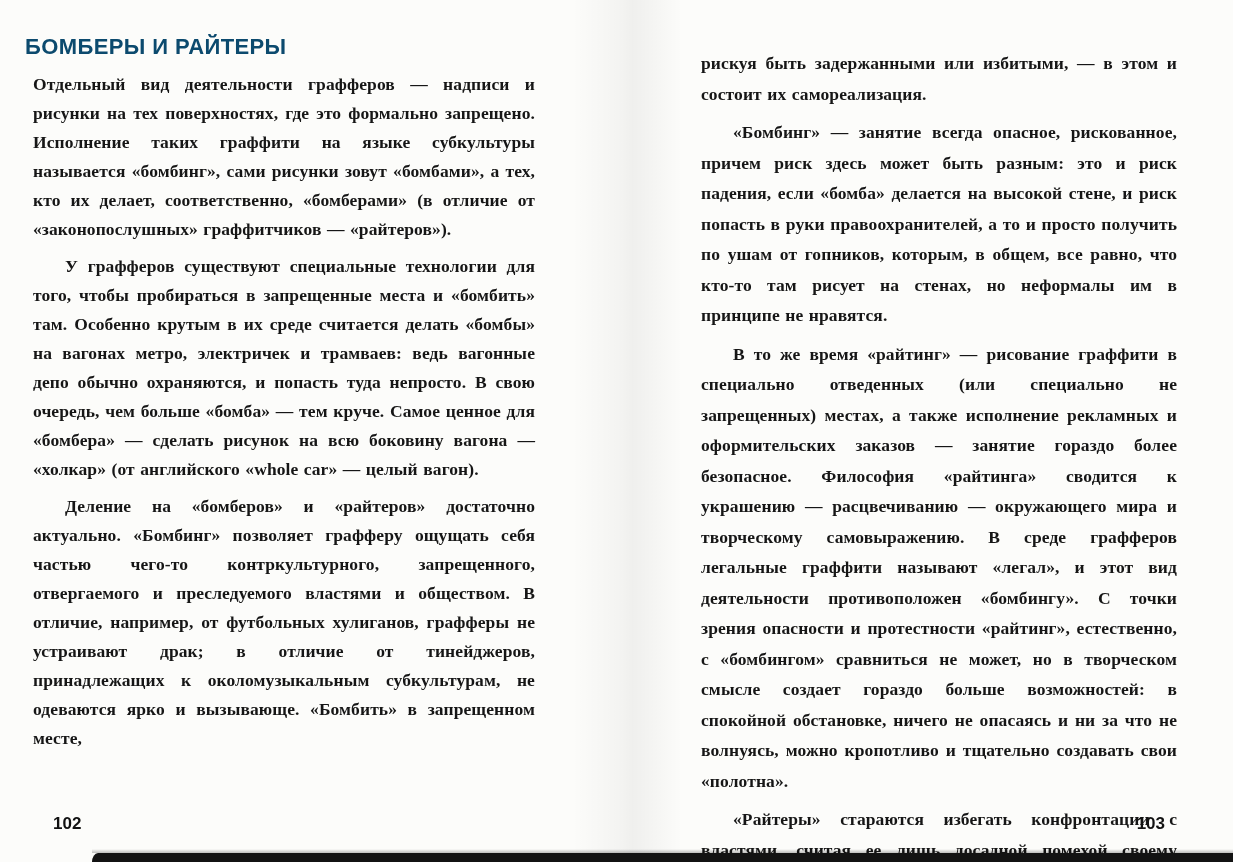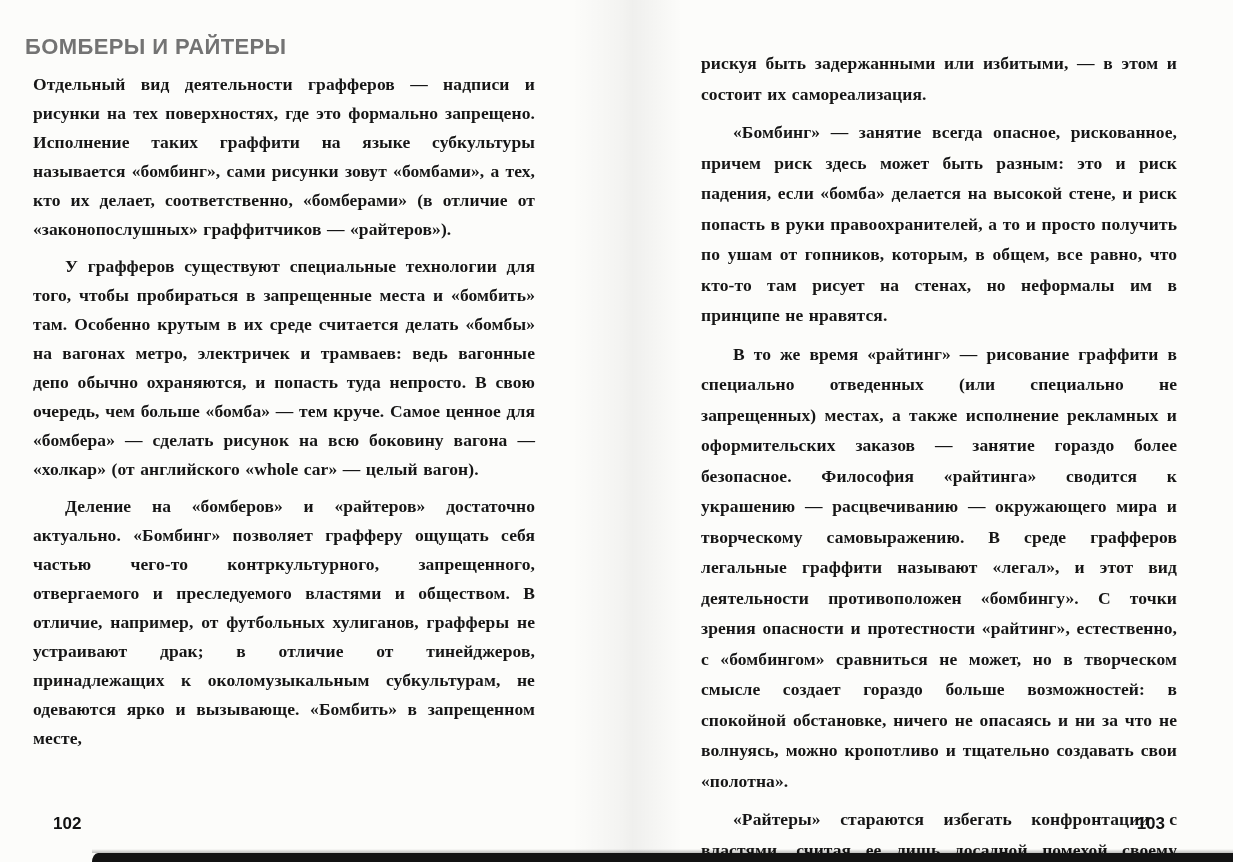--- a/index.html
+++ b/index.html
@@ -30,21 +30,21 @@
   }
   .page.right {
     left: 693px;
     width: 492px;
   }
   .section-heading {
     margin: 34px 0 10px 0;
     font-size: 22px;
     font-weight: bold;
     letter-spacing: 0.4px;
-    color: #737373;
+    color: #0c4a6e;
   }
   .body-text p {
     margin: 8px;
     font-size: 17.5px;
     line-height: 29px;
     font-weight: 600;
     text-align: justify;
     text-indent: 32px;
     letter-spacing: 0.1px;
     word-spacing: 1px;

